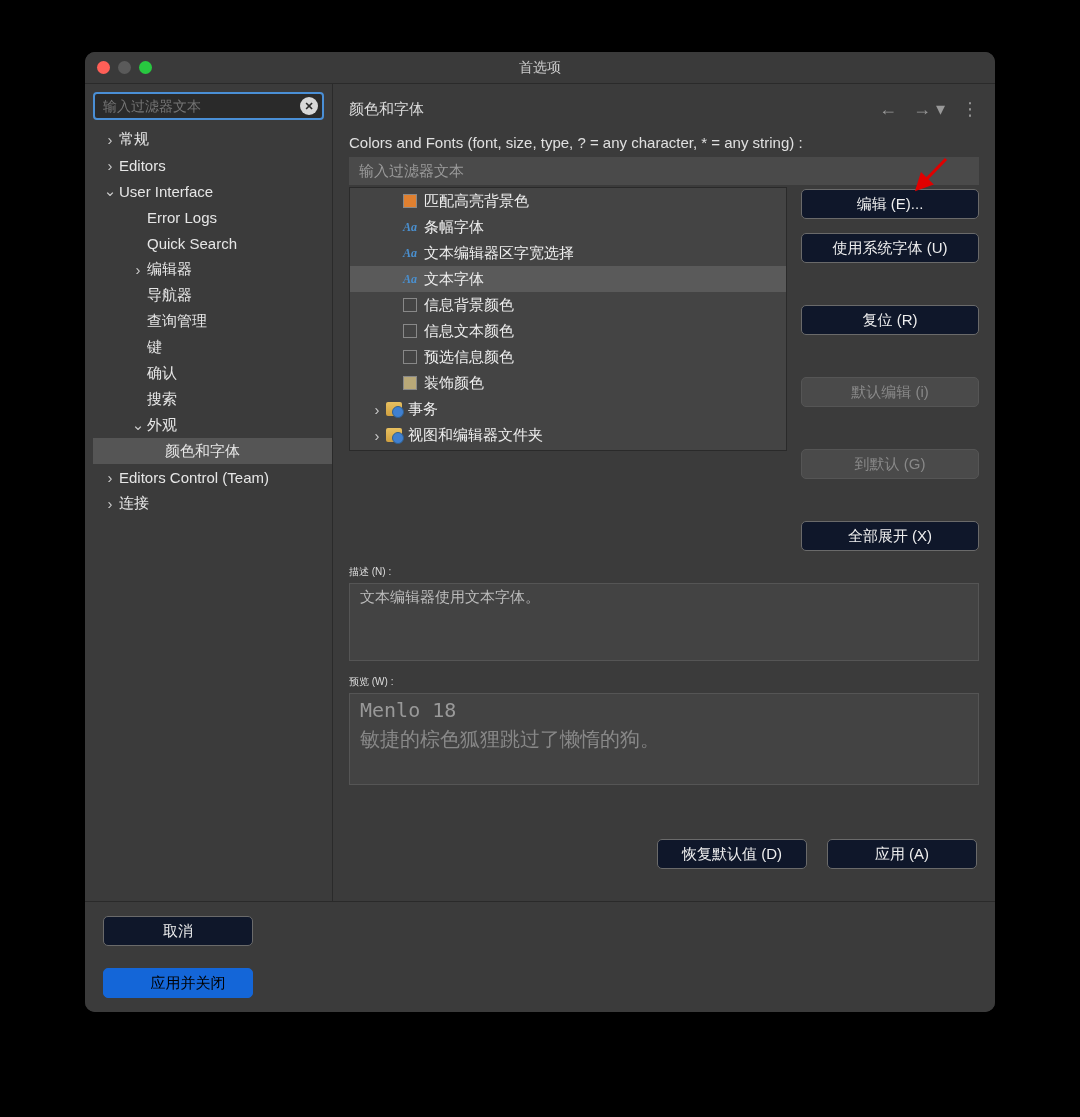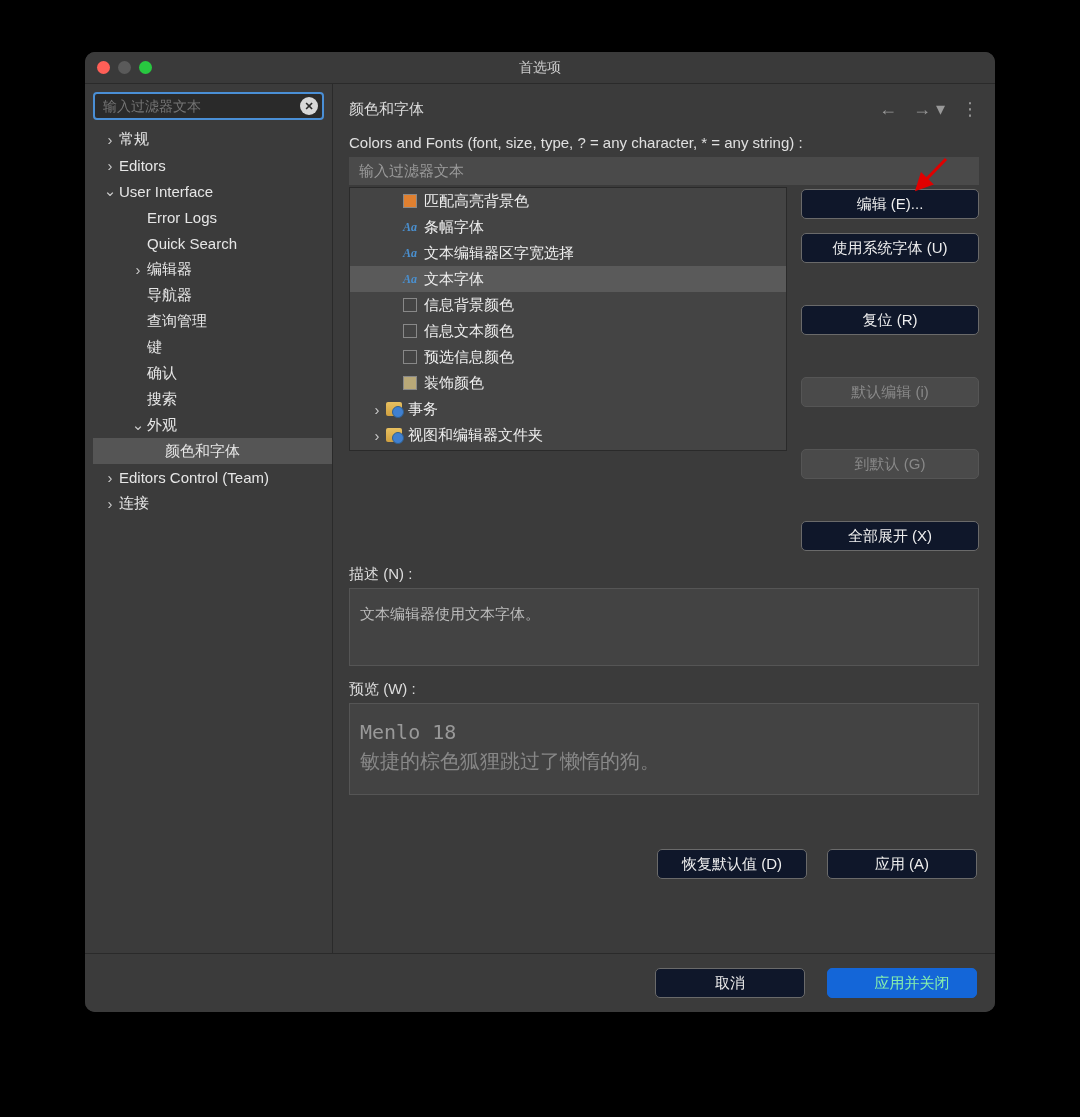--- a/index.html
+++ b/index.html
@@ -98,30 +98,30 @@
 .fold { width: 16px; height: 14px; background: linear-gradient(#e8c060,#d0a040); border-radius: 2px; position: relative; display: inline-block; }
 .fold::after { content: ""; position: absolute; right: -2px; bottom: -2px; width: 10px; height: 10px; background: #4080d0; border-radius: 50%; border: 1px solid #306090; }
 .btncol { display: flex; flex-direction: column; gap: 14px; width: 178px; padding-top: 2px; }
 .btn {
   height: 30px; background: #0f172a; border: 1px solid #6a6a6a; border-radius: 5px;
   color: #eee; font-size: 15px; display: flex; align-items: center; justify-content: center;
   cursor: pointer;
 }
 .btn.disabled { background: #4a4a4a; color: #888; border-color: #555; cursor: default; }
 .btn.small { width: 150px; }
-.btn.blue { background: #1466d8; border-color: #1466d8; color: #86efac; padding-left: 20px; }
+.btn.blue { background: #1466d8; border-color: #1466d8; color: #000000; padding-left: 20px; }
 .spacer { height: 14px; }
-.section-label { font-size: 15px; color: #ddd; margin: 14px 0 4px 0; }
-.box { border: 1px solid #555; background: #434343; padding: 16px 10px; color: #bbb; }
+.section-label { font-size: 10px; color: #ddd; margin: 14px 0 4px 0; }
+.box { border: 1px solid #555; background: #434343; padding: 4px 10px; color: #bbb; }
 .box.desc { height: 78px; font-size: 15px; }
 .box.preview { height: 92px; }
 .pv-font { font-family: Menlo, monospace; font-size: 20px; color: #999; }
 .pv-text { font-size: 20px; color: #888; margin-top: 4px; }
 .footer1 { display: flex; justify-content: flex-end; gap: 20px; margin-top: 54px; padding-right: 2px; }
-.footer2 { border-top: 1px solid #2a2a2a; padding: 14px 18px; display: flex; justify-content: flex-end; gap: 22px; background: #3b3b3b; }
+.footer2 { border-top: 1px solid #2a2a2a; padding: 14px 18px; display: flex; justify-content: flex-end; gap: 22px; background: #3b3b3b; flex-direction: column; }
 .red-arrow { position: absolute; pointer-events: none; }
 </style>
 </head>
 <body>
 
 <div class="window">
 
   <div class="titlebar">
     <div class="traffic">
       <div class="tl red"></div>

